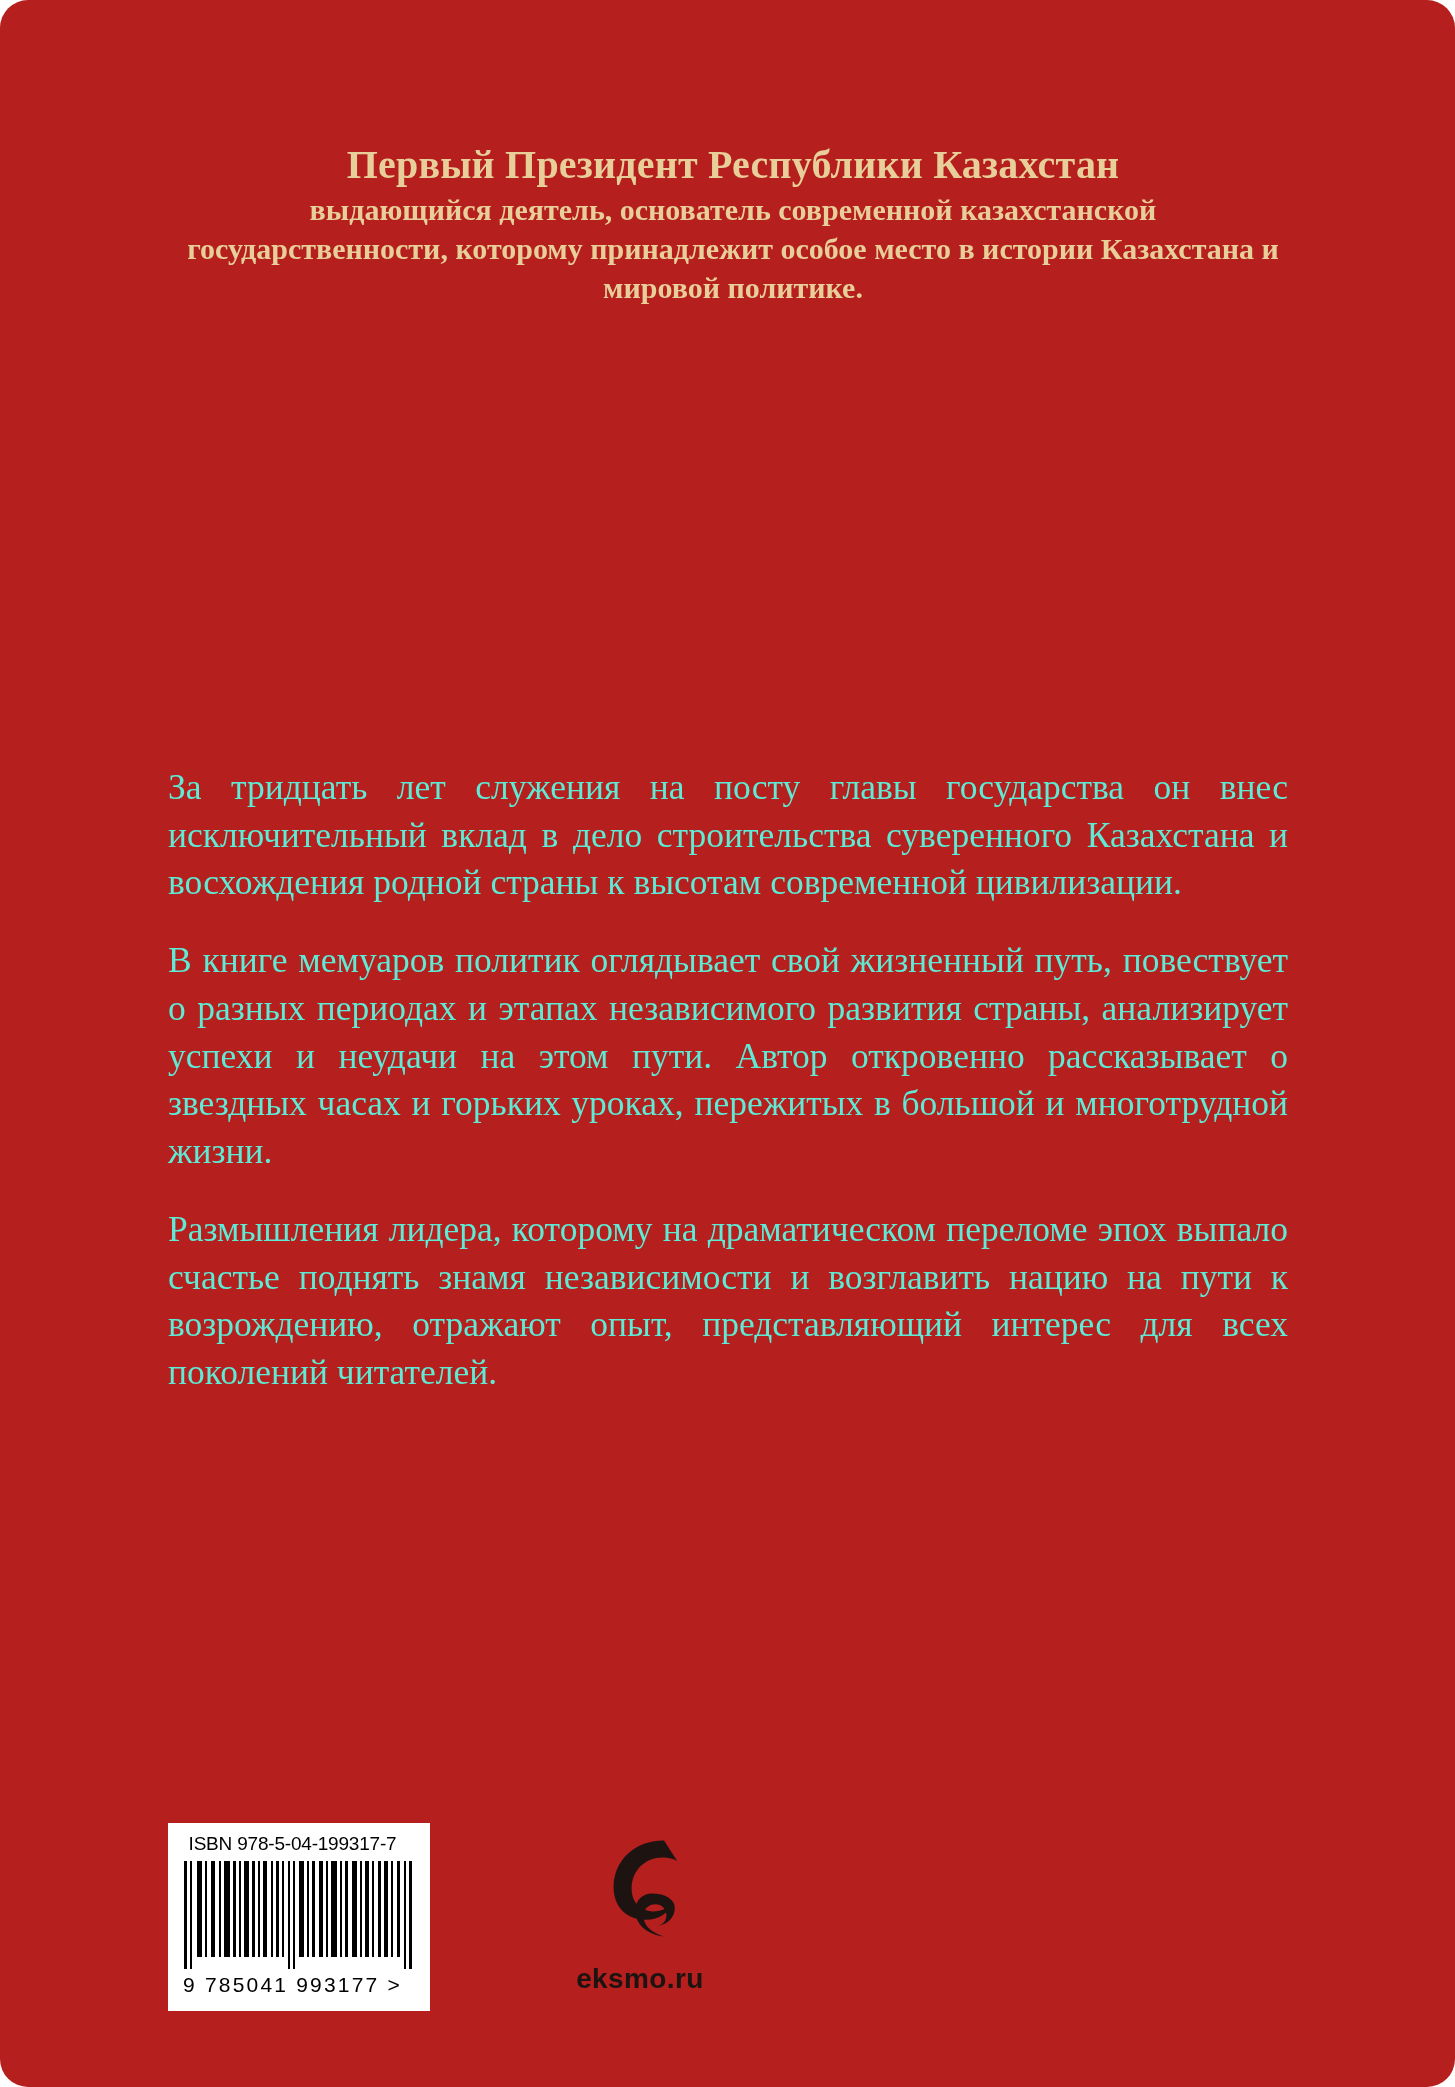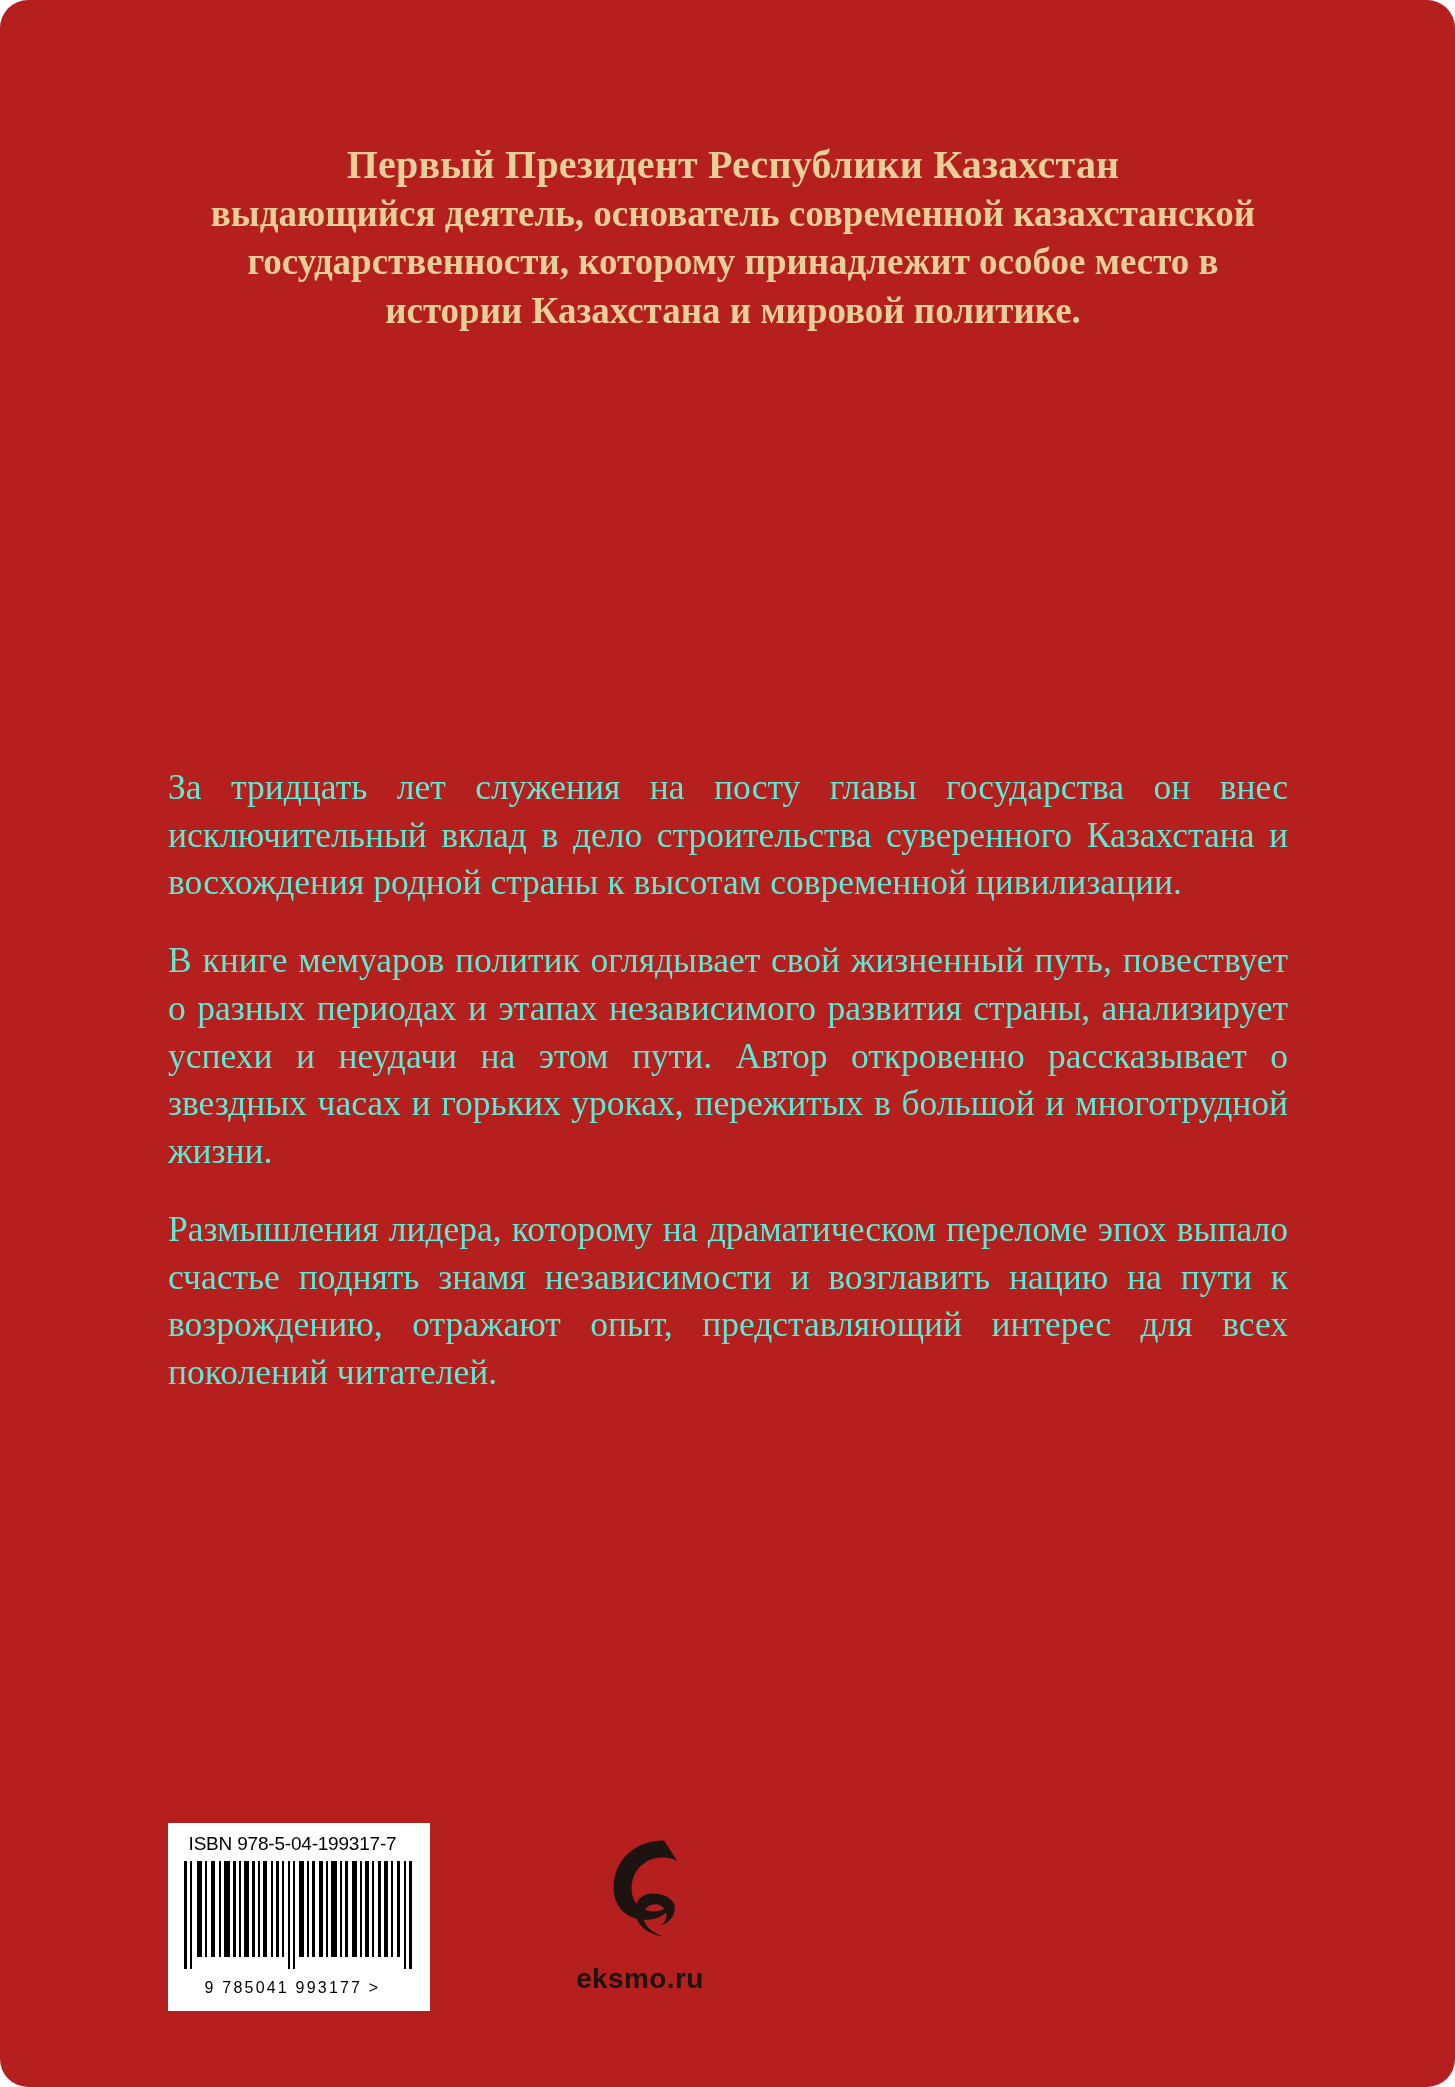--- a/index.html
+++ b/index.html
@@ -39,21 +39,21 @@
     line-height: 1.16;
     letter-spacing: 0.2px;
   }
   .headline .line2 {
     font-size: 50px;
     line-height: 1.18;
     margin-top: 4px;
     white-space: nowrap;
   }
   .headline .rest {
-    font-size: 37px;
+    font-size: 30px;
     line-height: 1.30;
     margin-top: 2px;
   }
 
   
   .blurb {
     position: absolute;
     left: 168px;
     top: 740px;
     width: 1120px;
@@ -99,25 +99,25 @@
     letter-spacing: -0.2px;
     margin-bottom: 6px;
   }
   .barcode {
     width: 242px;
     height: 108px;
     display: block;
   }
   .barcode-digits {
     font-family: "Liberation Sans", sans-serif;
-    font-size: 16px;
+    font-size: 21px;
     color: #000000;
     text-align: center;
     letter-spacing: 2.2px;
-    margin-top: 10px;
+    margin-top: 4px;
     white-space: nowrap;
   }
 
   .publisher {
     position: absolute;
     left: 342px;
     top: 8px;
     width: 260px;
     text-align: center;
   }

